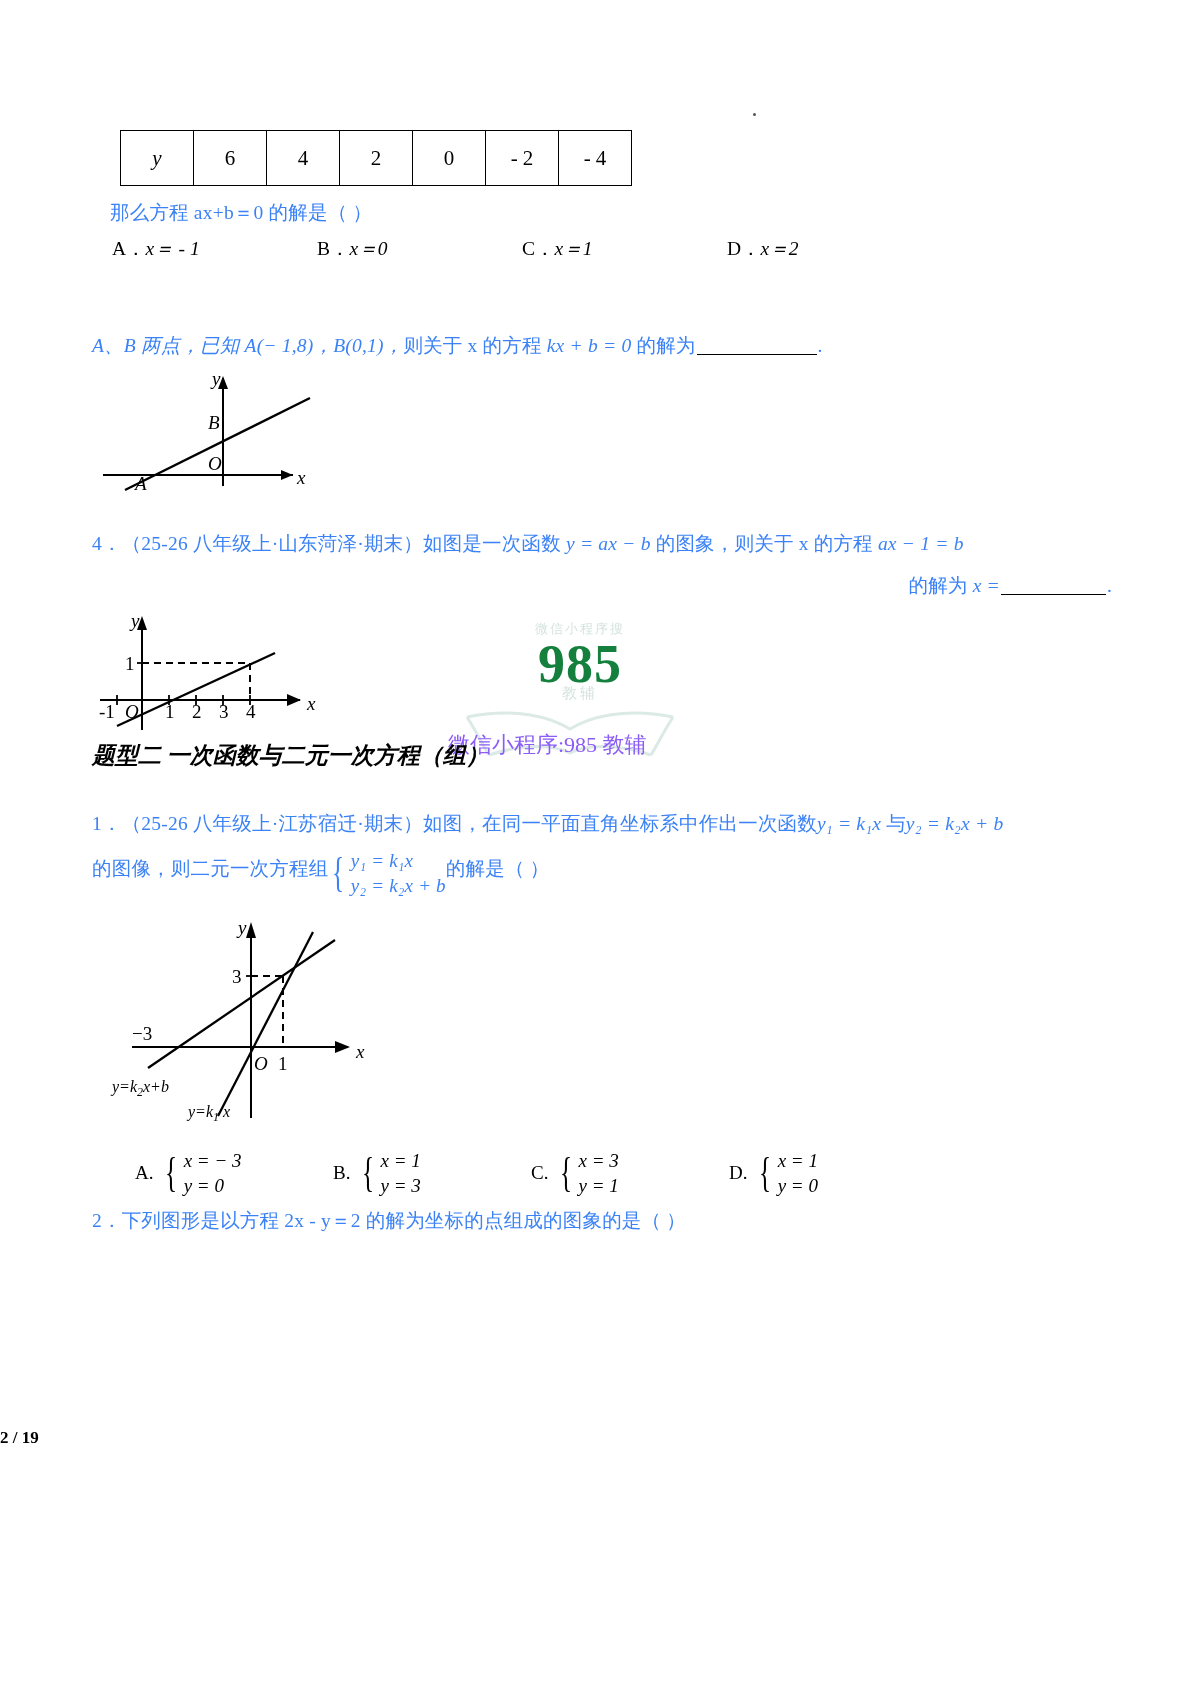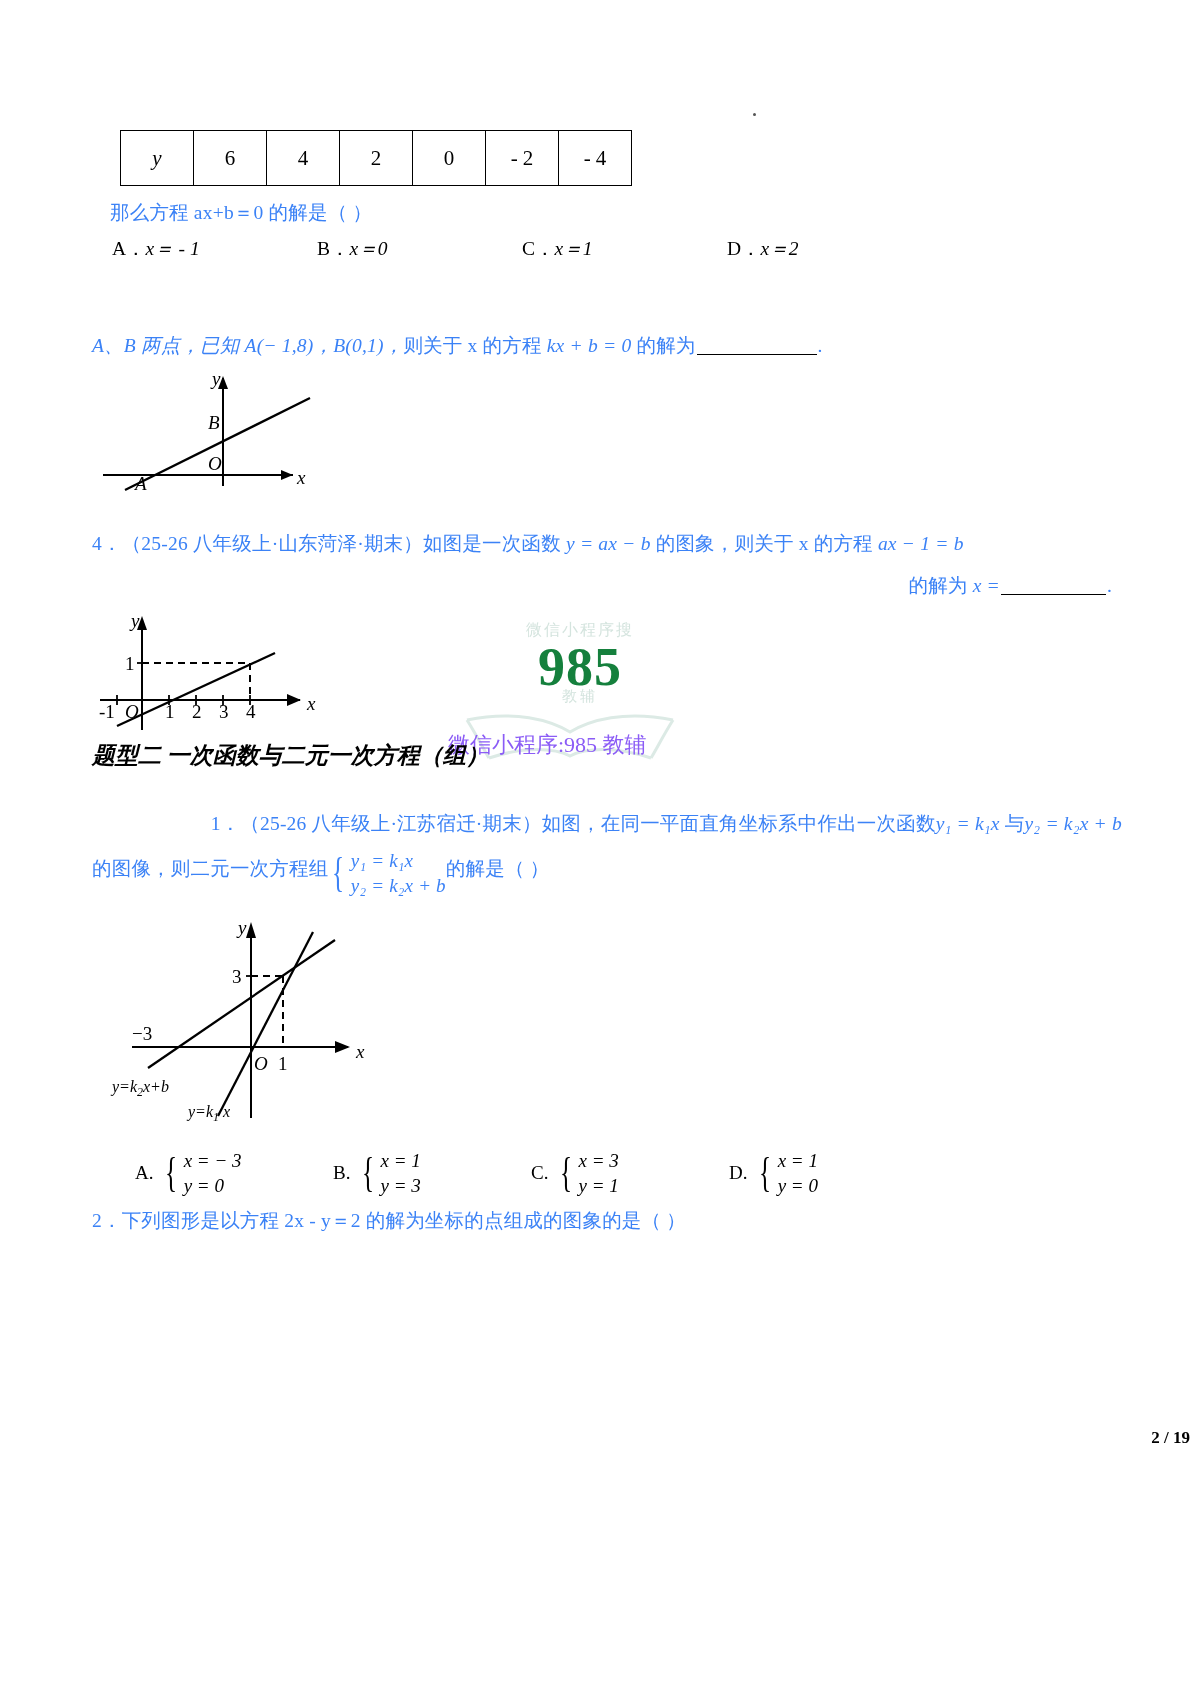--- a/index.html
+++ b/index.html
@@ -91,21 +91,21 @@
     position: absolute;
     left: 455px;
     top: 620px;
     width: 250px;
     text-align: center;
     pointer-events: none;
     user-select: none;
   }
   .wm-top {
     font-family: "Liberation Serif", serif;
-    font-size: 16px;
+    font-size: 13px;
     color: #d4e4de;
     letter-spacing: 2px;
   }
   .wm-big {
     font-family: "Liberation Serif", serif;
     font-size: 54px;
     font-weight: bold;
     color: #15803d;
     line-height: 52px;
     letter-spacing: 1px;
@@ -150,21 +150,21 @@
     font-size: 19px;
     line-height: 25px;
   }
 
   
   .footer {
     position: absolute;
     left: 0;
     top: 1428px;
     width: 1190px;
-    text-align: right;
+    text-align: left;
     font-size: 17px;
     font-weight: bold;
     font-family: "Liberation Serif", serif;
     color: #000;
   }
   .stray-dot {
     position: absolute;
     left: 753px;
     top: 113px;
     width: 3px;
@@ -290,21 +290,21 @@
         <path d="M12,12 C22,28 28,40 34,50" stroke="#dceae5" stroke-width="3" fill="none"></path>
         <path d="M218,12 C208,28 202,40 196,50" stroke="#dceae5" stroke-width="3" fill="none"></path>
         <path d="M34,50 C70,38 100,40 115,48 C130,40 160,38 196,50" stroke="#dceae5" stroke-width="3" fill="none"></path>
       </svg>
     </div>
   </div>
   <div class="wm-caption">微信小程序:985 教辅</div>
 
   <div class="abs" style="left:92px; top:740px; font-size:23px; font-weight:bold; font-family:'Liberation Serif', serif;font-style:italic;">题型二 一次函数与二元一次方程（组）</div>
 
-  <div class="abs q-text" style="left:92px; top:803px; width:1030px;text-align:right;">
+  <div class="abs q-text" style="left:92px; top:803px; width:1030px;">
     <span>1．</span><span>（25-26 八年级上·江苏宿迁·期末）</span><span>如图，在同一平面直角坐标系中作出一次函数</span><span class="it">y₁ = k₁x</span><span> 与</span><span class="it">y₂ = k₂x + b</span>
   </div>
 
   <div class="abs q-text" style="left:92px; top:848px; width:1030px; display:flex; ">
     <span>的图像，则二元一次方程组</span>
     <span class="sys">
       <span class="brace">{</span>
       <span class="sys-rows">
         <span class="it">y₁ = k₁x</span>
         <span class="it">y₂ = k₂x + b</span>

